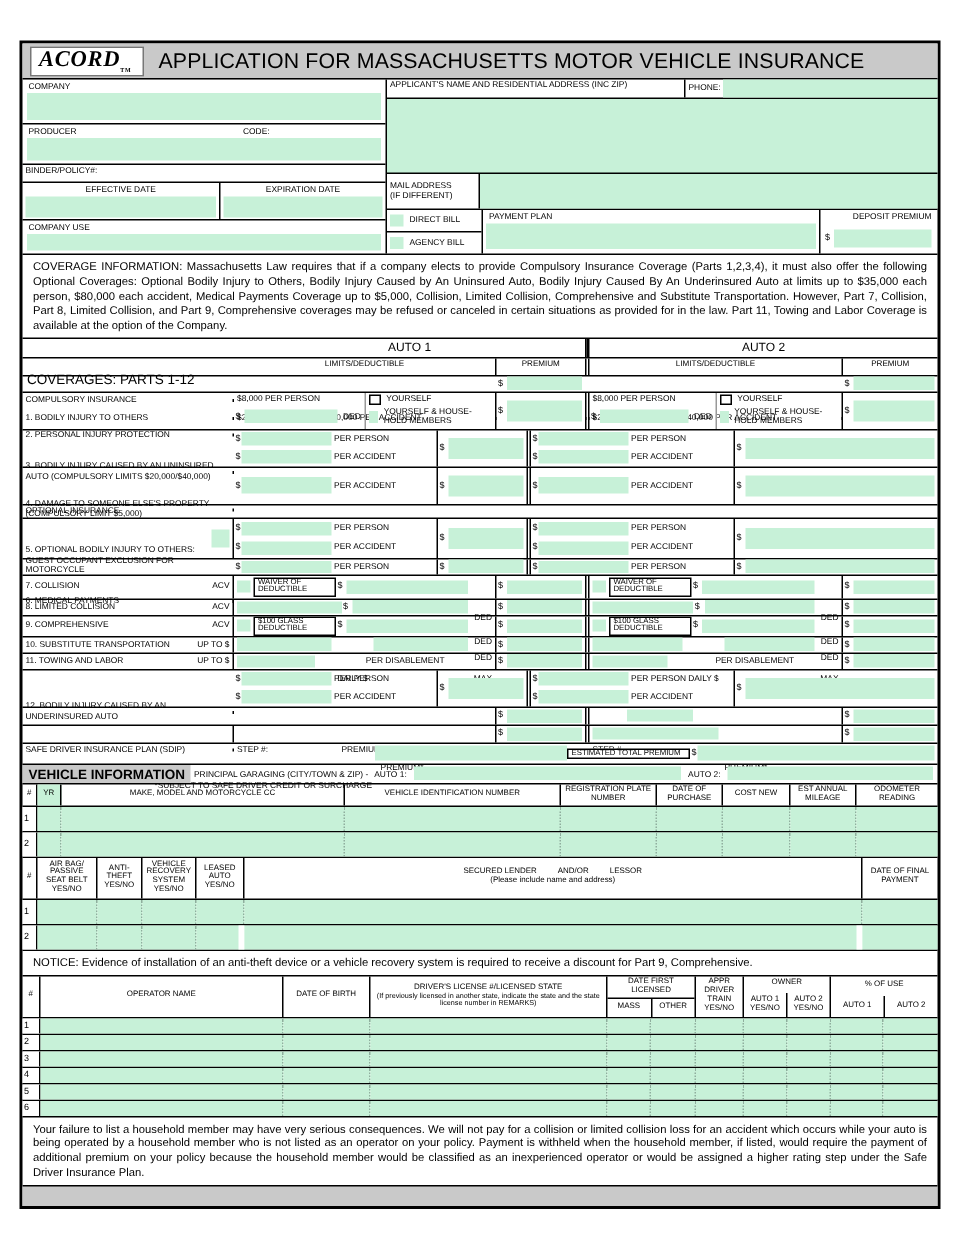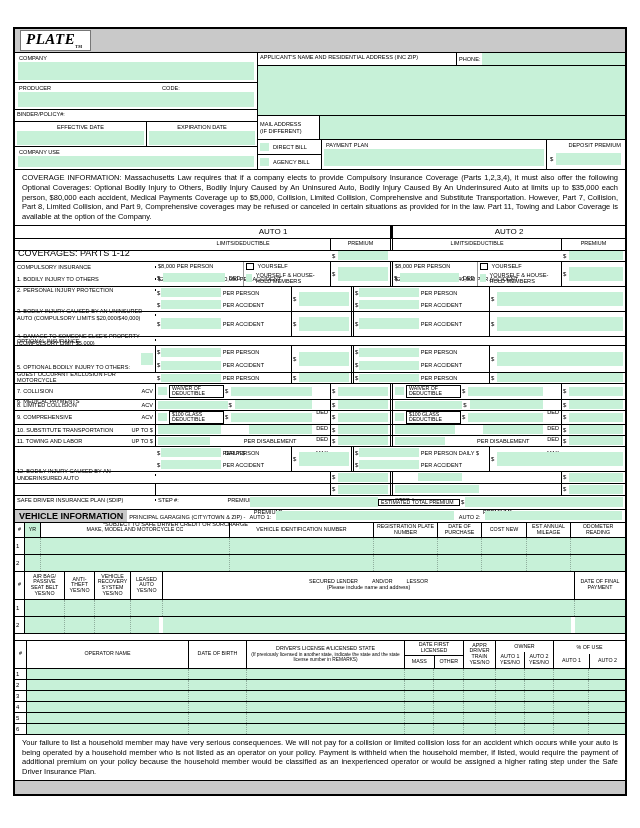--- a/index.html
+++ b/index.html
@@ -45,21 +45,22 @@
   .ncell{border-right:1px solid #000;font-size:6px;display:flex;align-items:center;padding-left:1px;background:#fff;}
   .para{font-size:7.5px;line-height:1.3;text-align:justify;padding:3px 7px;}
   .foot{height:14px;background:var(--gray);display:flex;align-items:center;font-size:8.4px;border-top:1px solid #000;}
 </style>
 </head>
 <body>
 
 <div id="form">
 
   <div class="titlebar">
-    <div class="logo"><span>PLATE</span><span class="tm">TM</span></div>
+    <div class="logo"><span>ACORD</span><span class="tm">TM</span></div>
+    <div class="ftitle">APPLICATION FOR MASSACHUSETTS MOTOR VEHICLE INSURANCE</div>
   </div>
 
   <div class="r bb">
     <div class="topL">
       <div class="bb" style="height:30px;padding:1px 2px;">
         <div class="lab">COMPANY</div>
         <div class="gf" style="height:18px;margin:0 1px;"></div>
       </div>
       <div class="bb" style="height:27px;padding:1px 2px;">
         <div class="r">
@@ -626,20 +627,21 @@
     <div class="r bb" style="height:17px;">
       <div class="ncell" style="width:10px">2</div>
       <div class="gf gcell" style="width:40px"></div>
       <div class="gf gcell" style="width:30px"></div>
       <div class="gf gcell" style="width:36px"></div>
       <div class="gf gcell" style="width:32px;border-right:4px solid #fff;"></div>
       <div class="gf gcell" style="flex:1;border-right:4px solid #fff;"></div>
       <div class="gf" style="width:50px"></div>
     </div>
     <div class="para bb" style="text-align:left;">
+      <div>NOTICE: Evidence of installation of an anti-theft device or a vehicle recovery system is required to receive a discount for Part 9, Comprehensive.</div>
     </div>
   </div>
 
   <div>
 
     <div class="r bb" style="height:28px;">
       <div class="hcell" style="width:12px">#</div>
       <div class="hcell" style="width:162px">OPERATOR NAME</div>
       <div class="hcell" style="width:58px">DATE OF BIRTH</div>
       <div class="hcell" style="width:158px;flex-direction:column;justify-content:center;">

